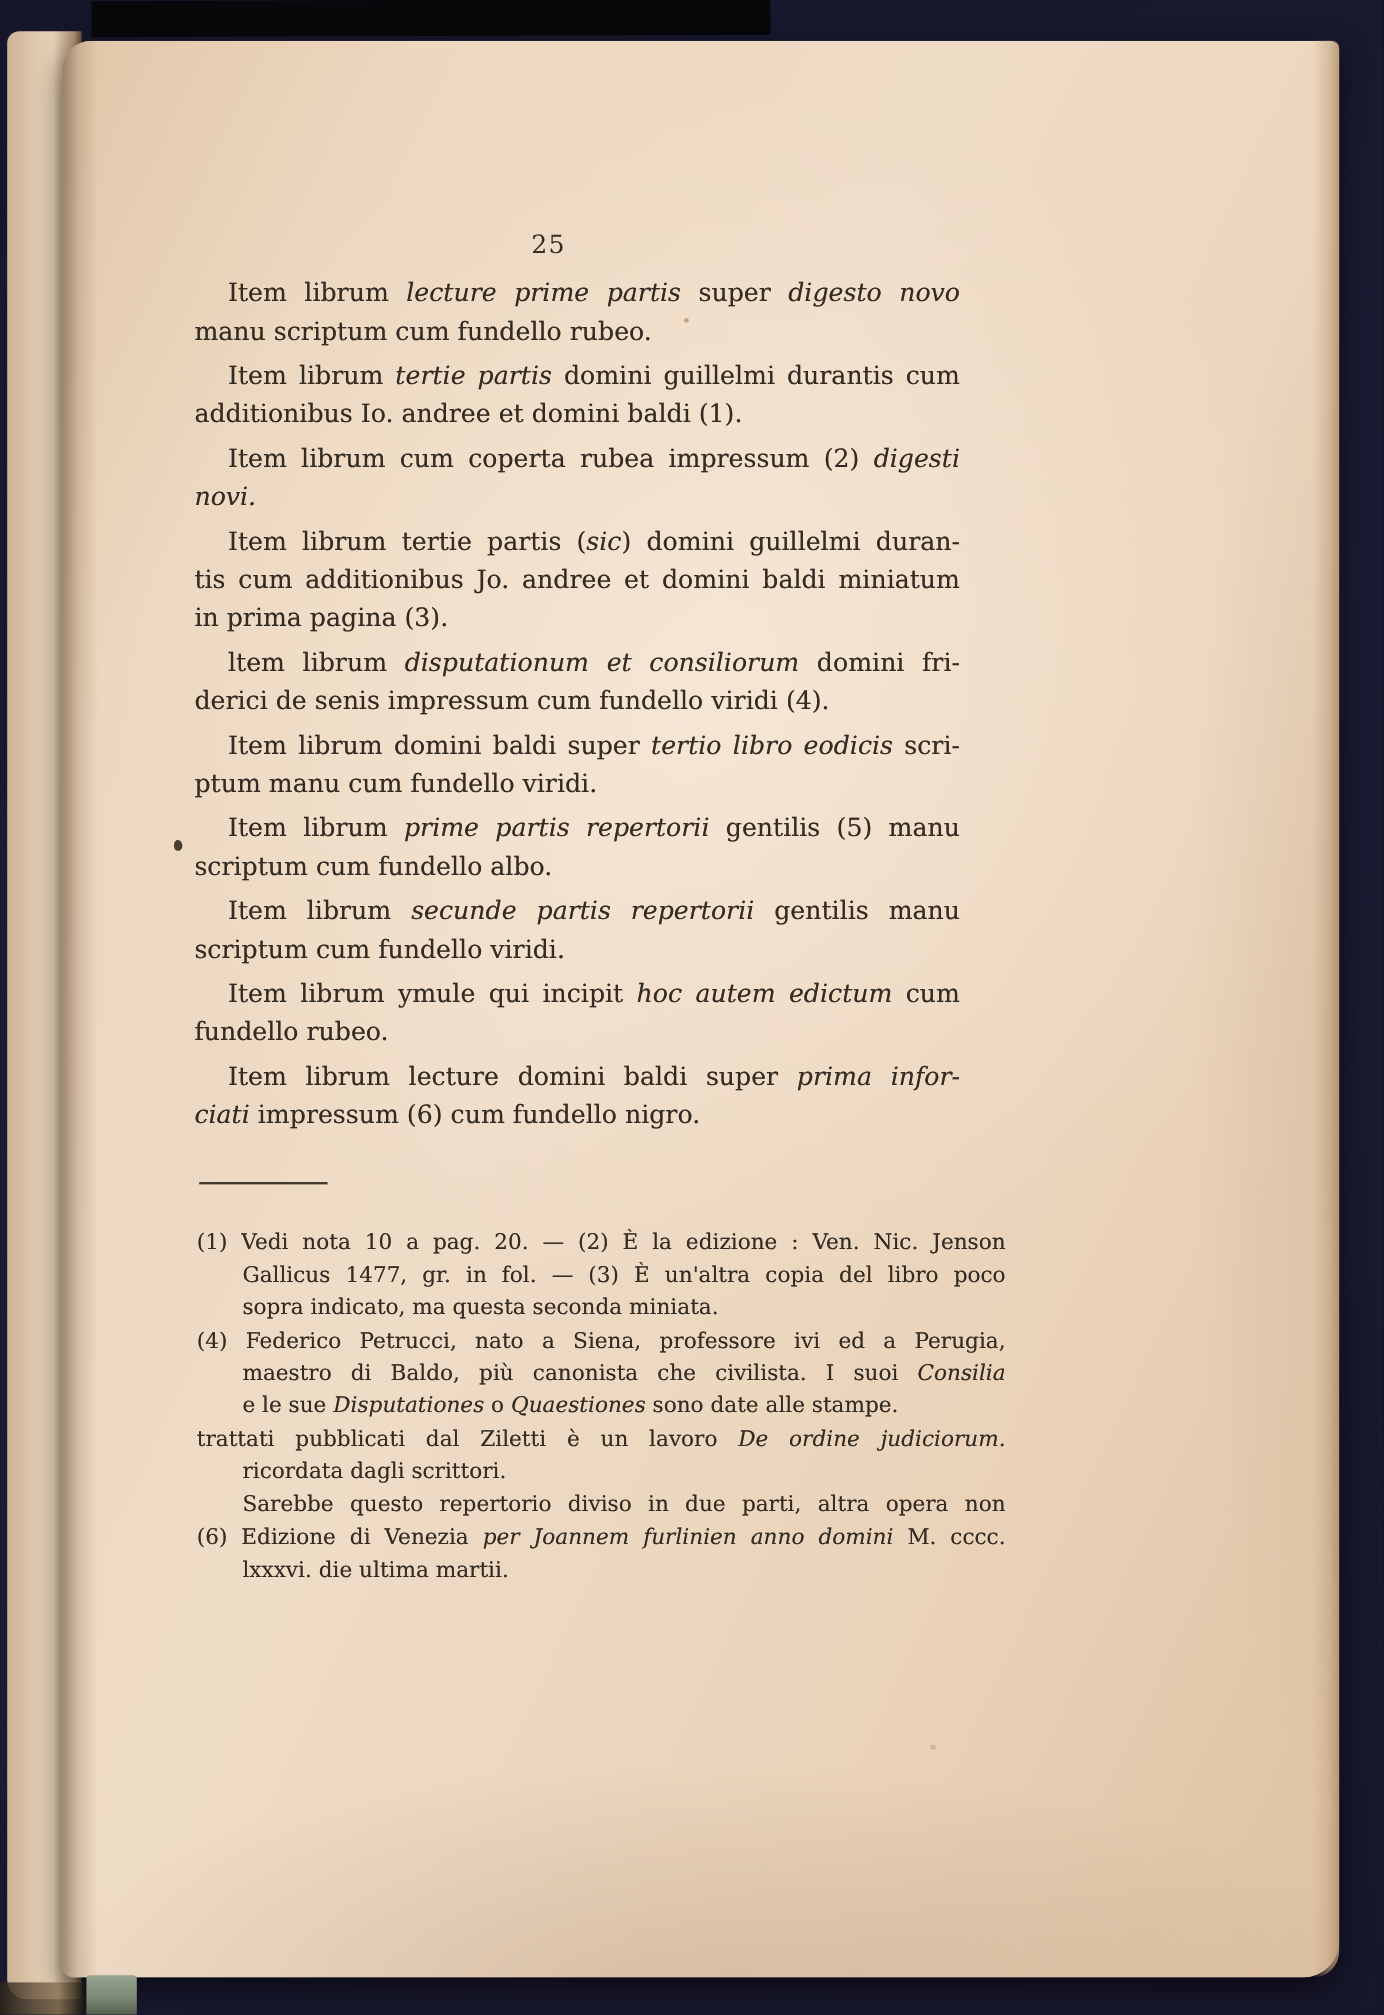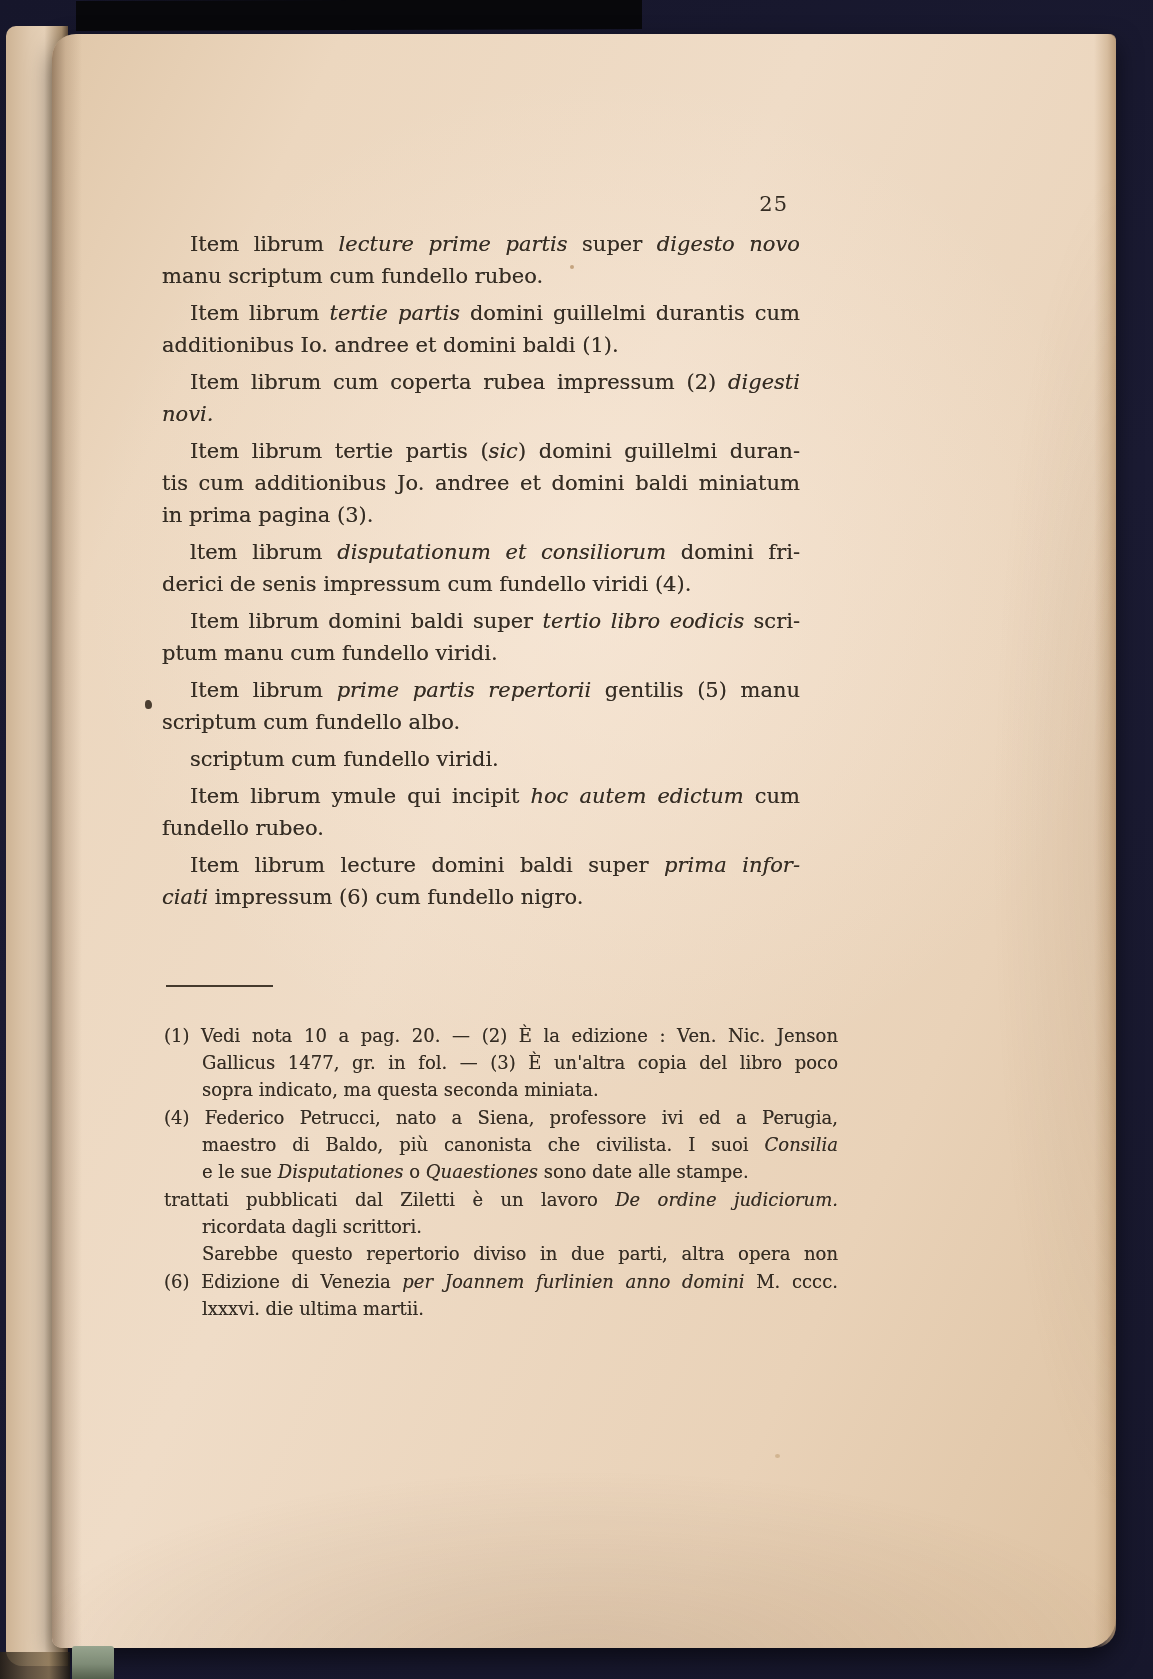--- a/index.html
+++ b/index.html
@@ -42,22 +42,22 @@
     background: linear-gradient(270deg, #b2926e 0%, rgba(197,167,132,0.65) 40%, rgba(197,167,132,0) 100%);
     opacity: 0.85;
   }
   .vignette {
     position: absolute; inset: 0; border-radius: inherit; pointer-events: none;
     background:
       radial-gradient(ellipse 90% 20% at 50% 101%, rgba(110,74,42,0.16), rgba(110,74,42,0) 60%),
       radial-gradient(ellipse 18% 60% at 101% 50%, rgba(110,74,42,0.10), rgba(110,74,42,0) 70%);
   }
   .pageno {
-    position: absolute; left: 124px; top: 158px; width: 636px;
-    text-align: right; padding-right: 24px; box-sizing: border-box;
+    position: absolute; left: 99px; top: 158px; width: 636px;
+    text-align: center; padding-right: 24px; box-sizing: border-box;
     font-size: 21px; letter-spacing: 1px;
   }
   .bodytext {
     position: absolute; left: 110px; top: 194px; width: 638px;
     font-size: 21px; line-height: 32px;
     text-shadow: 0 0 0.5px rgba(52,44,35,0.6);
   }
   .para { margin: 0 0 5px 0; }
   .tline {
     white-space: nowrap;
@@ -134,20 +134,21 @@
         </div>
       <div class="para">
           <div class="tline"><span>Item librum domini baldi super </span><em>tertio libro eodicis</em><span> scri-</span></div>
           <div class="tline final"><span>ptum manu cum fundello viridi.</span></div>
         </div>
       <div class="para">
           <div class="tline"><span>Item librum </span><em>prime partis repertorii</em><span> gentilis (5) manu</span></div>
           <div class="tline final"><span>scriptum cum fundello albo.</span></div>
         </div>
       <div class="para">
+          <div class="tline"><span>Item librum </span><em>secunde partis repertorii</em><span> gentilis manu</span></div>
           <div class="tline final"><span>scriptum cum fundello viridi.</span></div>
         </div>
       <div class="para">
           <div class="tline"><span>Item librum ymule qui incipit </span><em>hoc autem edictum</em><span> cum</span></div>
           <div class="tline final"><span>fundello rubeo.</span></div>
         </div>
       <div class="para">
           <div class="tline"><span>Item librum lecture domini baldi super </span><em>prima infor-</em></div>
           <div class="tline final"><em>ciati</em><span> impressum (6) cum fundello nigro.</span></div>
         </div>

